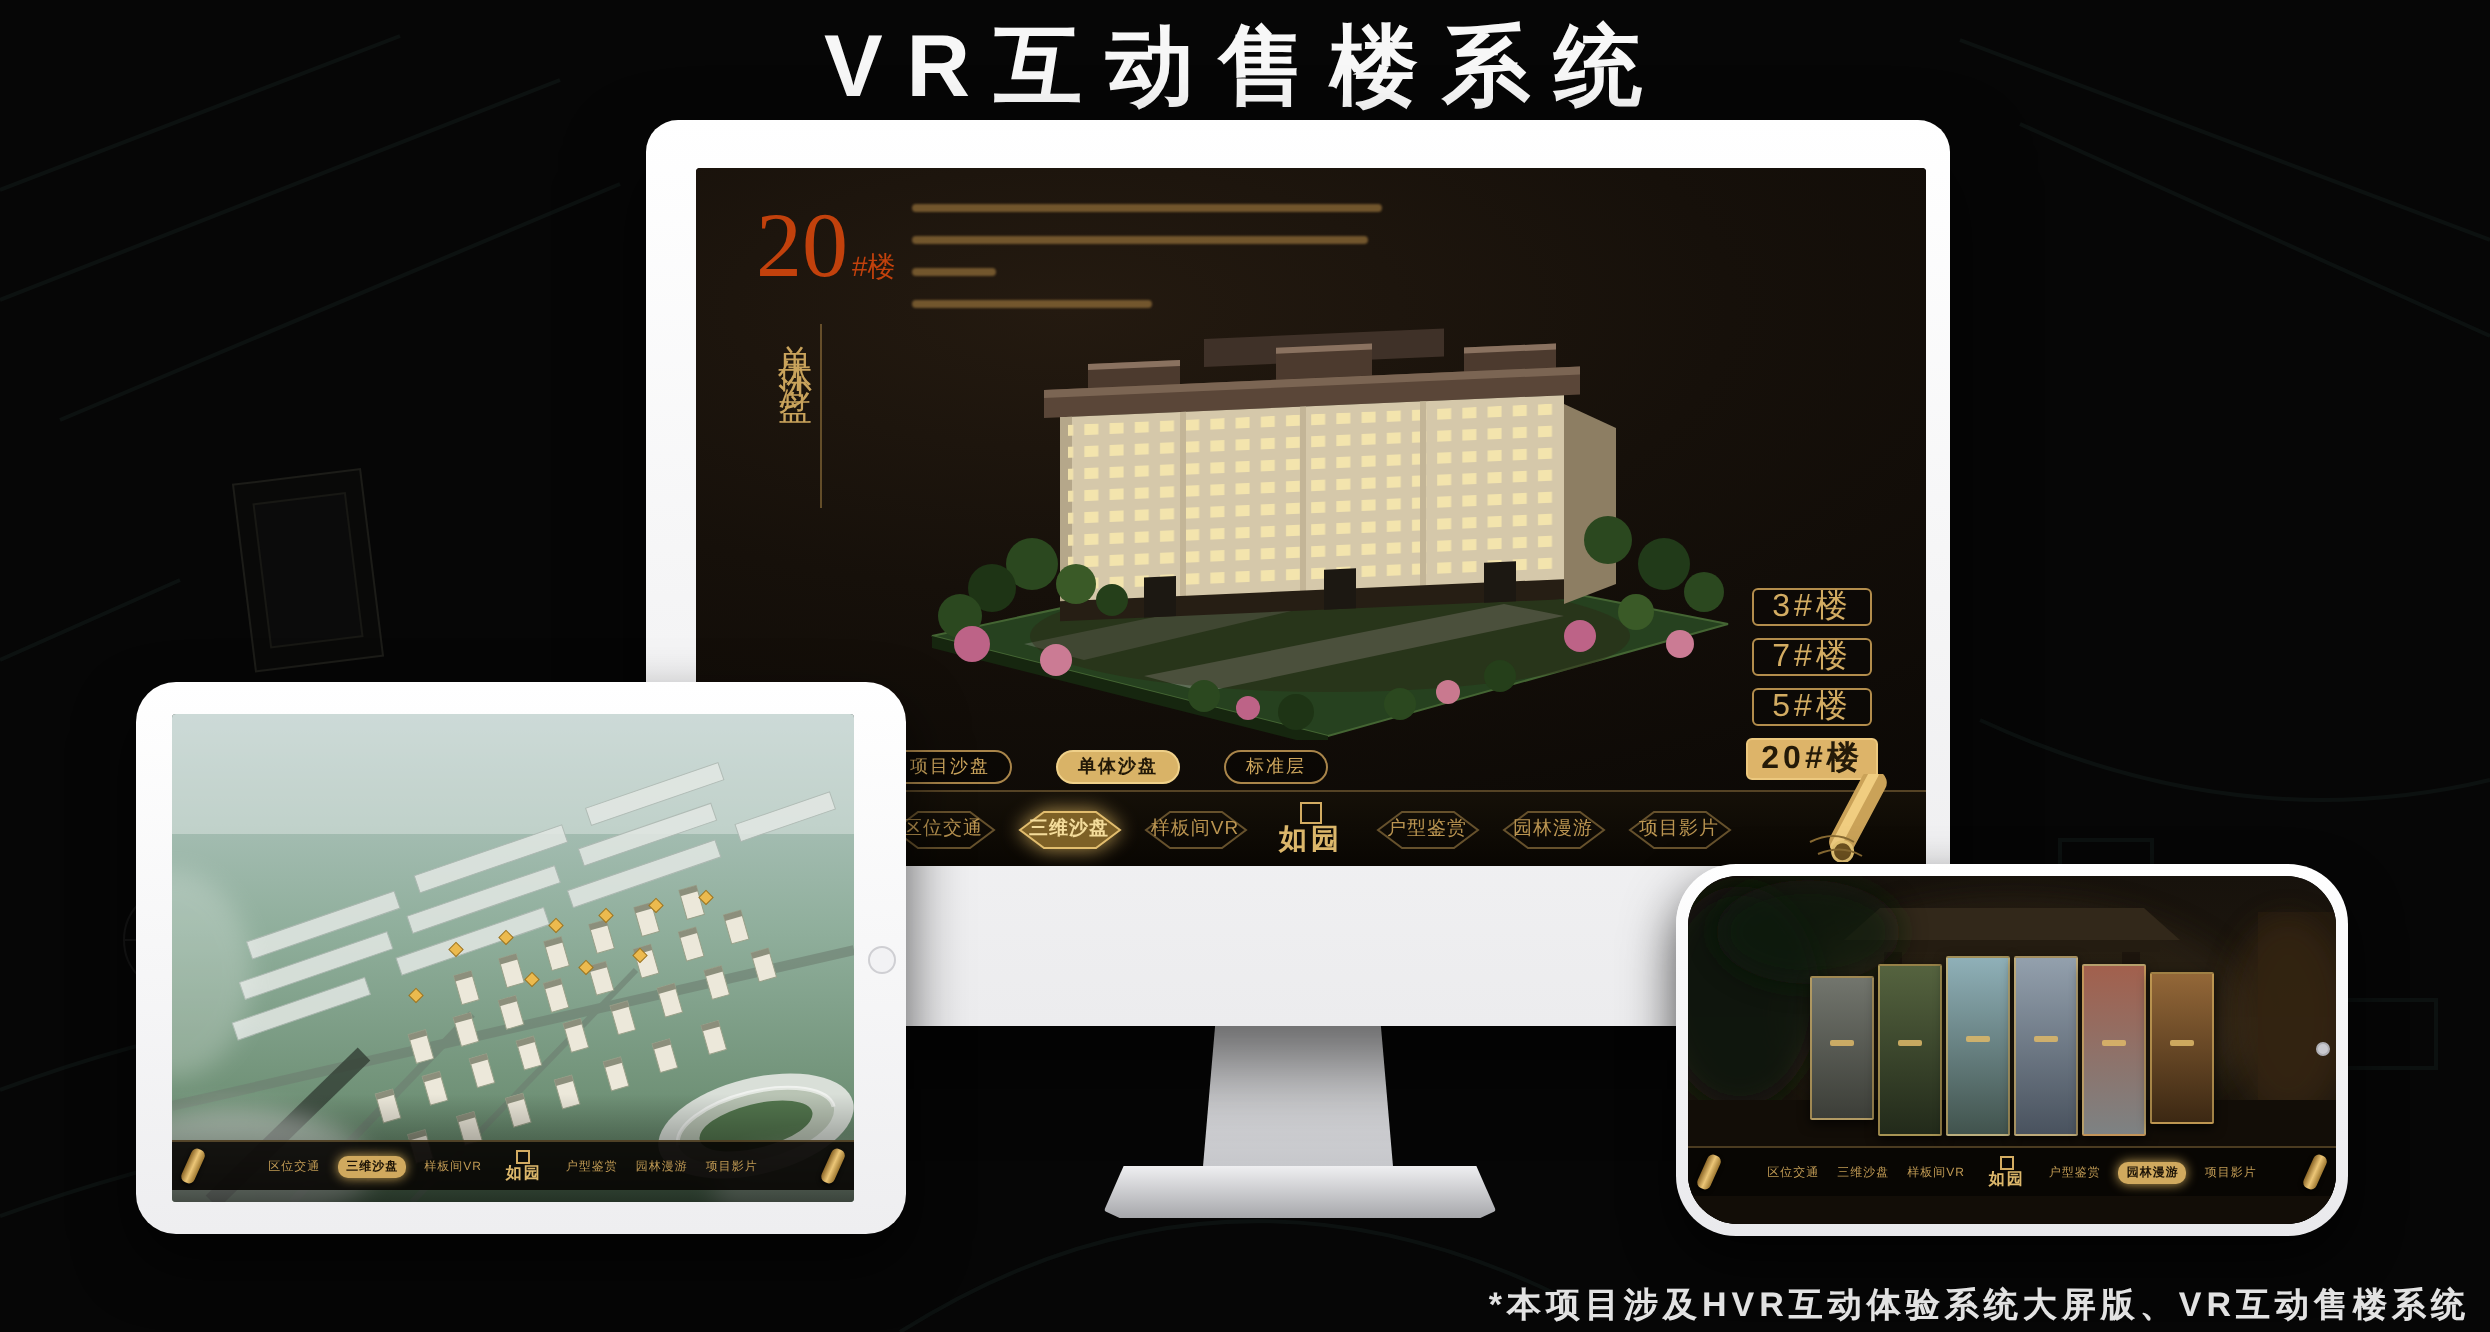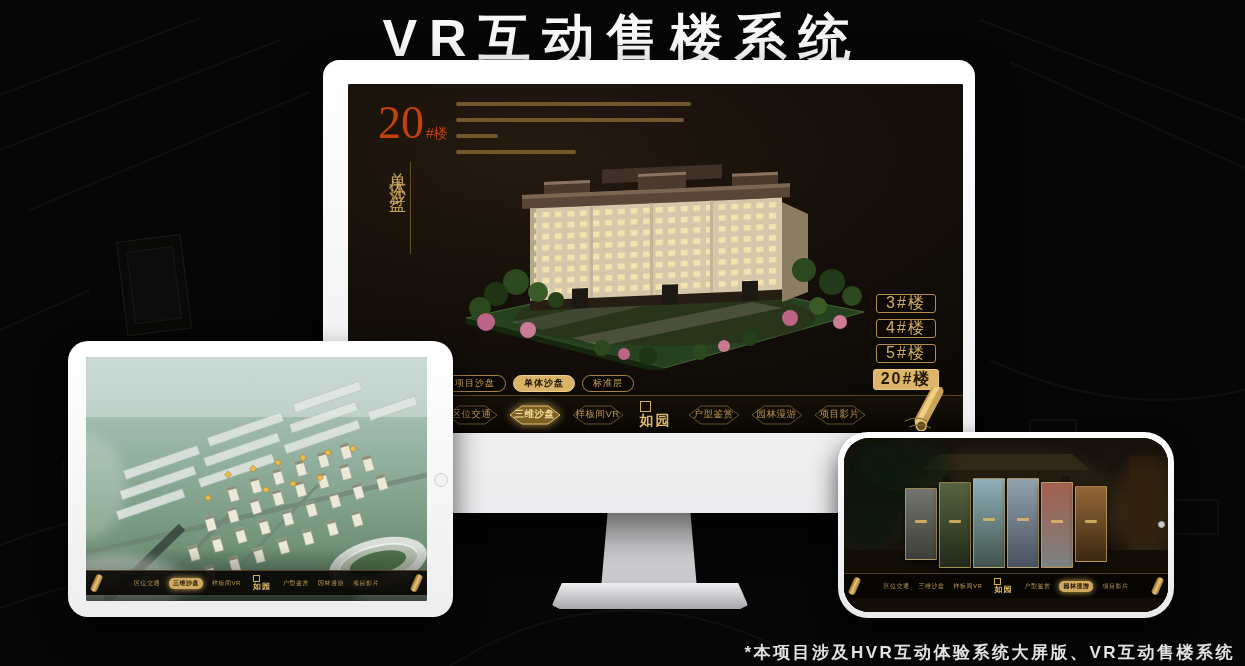--- a/index.html
+++ b/index.html
@@ -10,21 +10,21 @@
     -webkit-font-smoothing:antialiased;
   }
   .abs{position:absolute;}
 
   
   #bg-map{left:0;top:0;}
 
   
   .page-title{
     left:0;top:4px;width:100%;text-align:center;
-    font-size:52px;font-weight:700;color:#f7f7f7;letter-spacing:12px;
+    font-size:44px;font-weight:700;color:#f7f7f7;letter-spacing:12px;
   }
 
   
   .footnote{
     right:10px;bottom:2px;color:#e2e2e2;font-size:17px;letter-spacing:2.5px;font-weight:600;
   }
 
   
   .monitor-frame{
     left:323px;top:60px;width:652px;height:453px;background:linear-gradient(#ffffff,#ececee);
@@ -61,21 +61,21 @@
   .para{left:108px;top:18px;width:250px;}
   .para .tl{height:4px;background:rgba(158,120,62,.65);margin-bottom:12px;border-radius:2px;filter:blur(.4px);}
   
   .bld-buttons{right:24px;top:210px;display:flex;flex-direction:column;gap:6px;align-items:center;}
   .bld-btn{
     width:58px;height:17px;border:1px solid #b38d4c;border-radius:3px;background:rgba(12,9,5,.7);
     color:#d3ac62;font-size:16px;letter-spacing:2px;display:flex;align-items:center;justify-content:center;
   }
   .bld-btn.active{width:64px;height:19px;background:#ddb469;color:#241a08;font-weight:700;border-color:#ecc87e;}
   
-  .view-tabs{left:96px;top:291px;display:flex;gap:7px;}
+  .view-tabs{left:96px;top:291px;display:flex;gap:22px;}
   .vtab{
     height:15px;padding:0 10px;border:1px solid #a9854a;border-radius:9px;background:rgba(10,7,4,.75);
     color:#cfa75d;font-size:9px;letter-spacing:1px;display:flex;align-items:center;
   }
   .vtab.active{background:#d9b367;color:#221807;font-weight:700;border-color:#efd089;}
   .view-tabs.sm{gap:4px;}
   
   .navbar{
     left:0;bottom:0;width:100%;height:37px;
     background:linear-gradient(#151008,#090602);
@@ -83,21 +83,21 @@
     display:flex;align-items:center;justify-content:center;
   }
   .navbar .items{display:flex;align-items:center;gap:5px;}
   .nav-item{position:relative;width:58px;height:24px;display:flex;align-items:center;justify-content:center;}
   .nav-item .loz{position:absolute;left:1px;top:2px;}
   .nav-item .loz polygon{fill:none;stroke:#66512c;stroke-width:1;}
   .nav-item.active .loz polygon{fill:#7d6026;stroke:#e2bd6e;}
   .nav-item.active{filter:drop-shadow(0 0 5px rgba(224,184,98,.8));}
   .nav-label{position:relative;color:#bb9551;font-size:9.5px;letter-spacing:.5px;white-space:nowrap;}
   .nav-item.active .nav-label{color:#f4dc9b;font-weight:700;}
-  .nav-logo{display:flex;flex-direction:column;margin:0 8px;line-height:1;}
+  .nav-logo{display:flex;flex-direction:column;align-items:center;margin:0 8px;line-height:1;}
   .logo-seal{width:9px;height:9px;border:1px solid #d3ac62;margin-bottom:2px;}
   .logo-text{color:#dcb76b;font-family:"Liberation Serif","DejaVu Serif",serif;font-size:14px;font-weight:700;letter-spacing:2px;}
   
   .scroll-right{right:8px;bottom:2px;}
   .scroll-left-sliver{left:4px;bottom:4px;width:9px;height:26px;transform:rotate(22deg);
     background:linear-gradient(90deg,#8a6527,#e7c070,#9c762f);border-radius:4px;opacity:.95;}
   
   .navbar.sm{height:24px;background:rgba(8,6,3,.9);border-top:1px solid rgba(201,160,90,.35);}
   .navbar.sm .items{gap:9px;}
   .navbar.sm .nav-s{color:#c09a54;font-size:6px;letter-spacing:.5px;white-space:nowrap;}
@@ -246,21 +246,21 @@
         <circle cx="196" cy="214" r="9" fill="#1e3415"></circle>
       <circle cx="248" cy="210" r="8" fill="#2b481f"></circle>
         <circle cx="298" cy="196" r="8" fill="#253f1a"></circle>
       <circle cx="172" cy="212" r="6" fill="#bd6387"></circle>
         <circle cx="272" cy="204" r="6" fill="#c9798f"></circle>
     </g>
   </svg>
 
   <div class="abs bld-buttons">
     <div class="bld-btn">3#楼</div>
-    <div class="bld-btn">4#楼</div>
+    <div class="bld-btn">7#楼</div>
     <div class="bld-btn">5#楼</div>
     <div class="bld-btn active">20#楼</div>
   </div>
 
   <div class="abs view-tabs">
     <div class="vtab">项目沙盘</div>
     <div class="vtab active">单体沙盘</div>
     <div class="vtab">标准层</div>
   </div>
 

